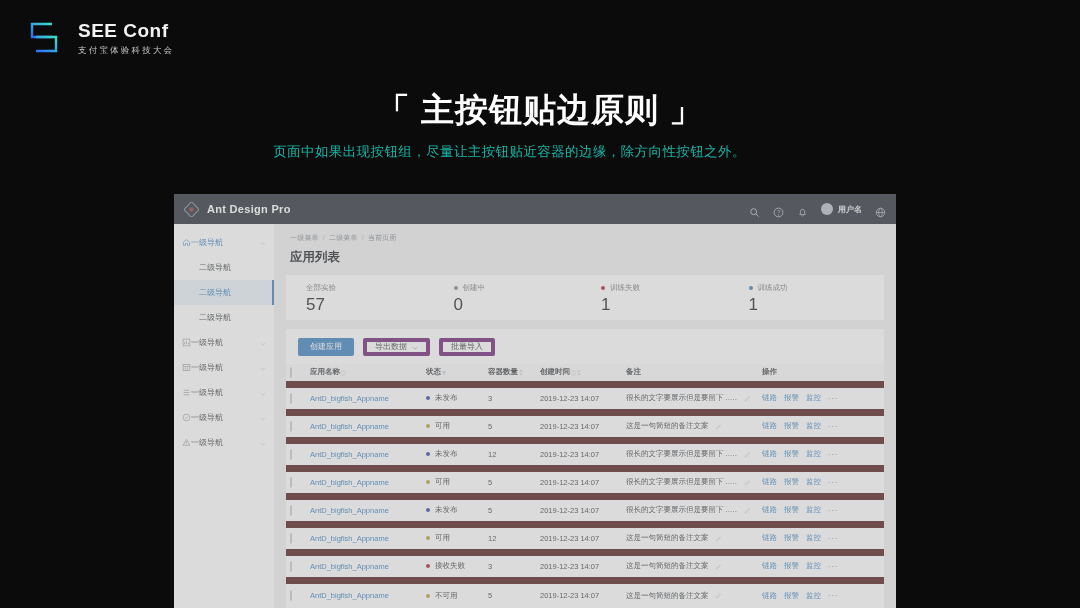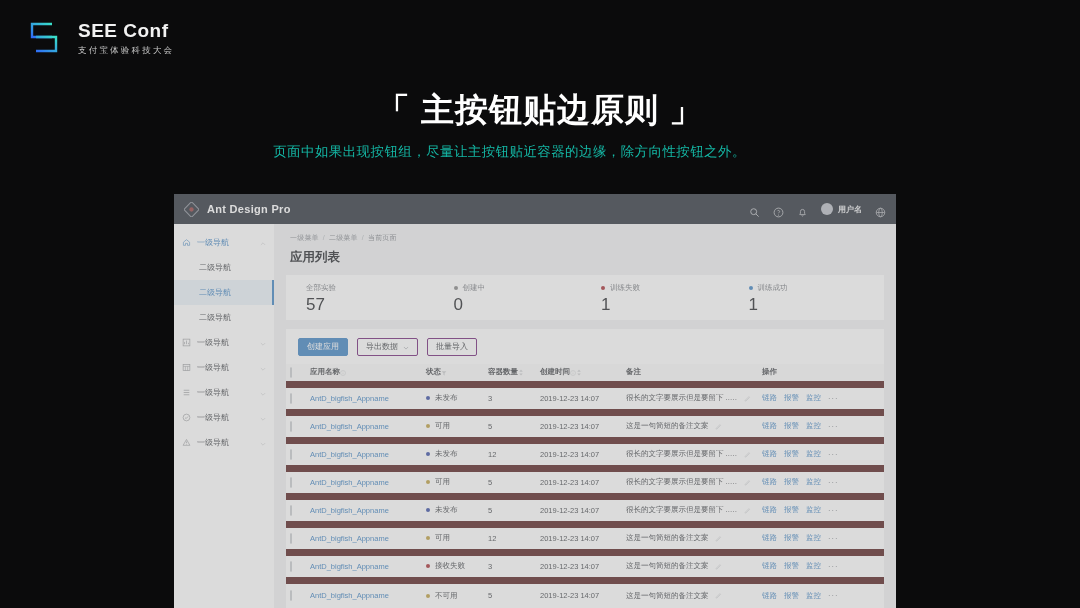--- a/index.html
+++ b/index.html
@@ -48,21 +48,21 @@
   .tb-user { display:flex; align-items:center; gap:5px; }
   .avatar { width:12px; height:12px; border-radius:50%; background:#b9c0cc; }
   .tb-username { font-size:8px; color:#e6e8eb; }
 
   
   .body-row { flex:1; display:flex; min-height:0; }
 
   
   .sidebar { width:100px; background:#fff; flex:0 0 100px; padding-top:6px; position:relative; }
   .nav-item {
-    height:25px; display:flex; align-items:center; gap:6px;
+    height:25px; display:flex; align-items:center; 
     padding:0 8px; font-size:8px; color:#4a4f57; position:relative;
   }
   .nav-item .ni-ico { width:9px; height:9px; flex:0 0 9px; opacity:.6; }
   .nav-item .ni-label { white-space:nowrap; }
   .nav-item .ni-arrow { margin-left:auto; width:6px; height:6px; opacity:.35; }
   .nav-item.lvl1-open { color:#1890ff; }
   .nav-item.lvl1-open .ni-ico { opacity:.9; }
   .nav-item.sub { padding-left:25px; }
   .nav-item.sub.active { background:#e6f4ff; color:#1890ff; }
   .nav-item.sub.active::after {
@@ -80,21 +80,21 @@
     display:flex; align-items:center; padding:0 4px;
   }
   .stat { flex:1; padding-left:16px; }
   .stat-top { display:flex; align-items:center; gap:5px; font-size:7.5px; color:#7c828b; }
   .dot { width:4px; height:4px; border-radius:50%; display:inline-block; }
   .stat-val { font-size:17px; color:#2b2f36; margin-top:3px; line-height:1; }
 
   .table-card { margin:9px 12px 0 12px; background:#fff; flex:1; display:flex; flex-direction:column; }
   .toolbar { height:35px; display:flex; align-items:center; gap:9px; padding:0 12px; }
   .btn {
-    height:18px; padding:0 8px; font-size:8px; border:1px solid #a21caf; background:#fff;
+    height:18px; padding:0 8px; font-size:8px; border:4px solid #a21caf; background:#fff;
     color:#454a52; display:flex; align-items:center; gap:5px; border-radius:2px;
   }
   .btn.primary { background:#1890ff; border-color:#1890ff; color:#fff; }
   .chev { width:6px; height:6px; opacity:.5; }
 
   table { width:100%; border-collapse:collapse; table-layout:fixed; }
   thead th {
     font-size:7.5px; font-weight:700; color:#4a4f57; text-align:left;
     height:20px; background:#fafafa; padding:0 4px; white-space:nowrap;
   }

